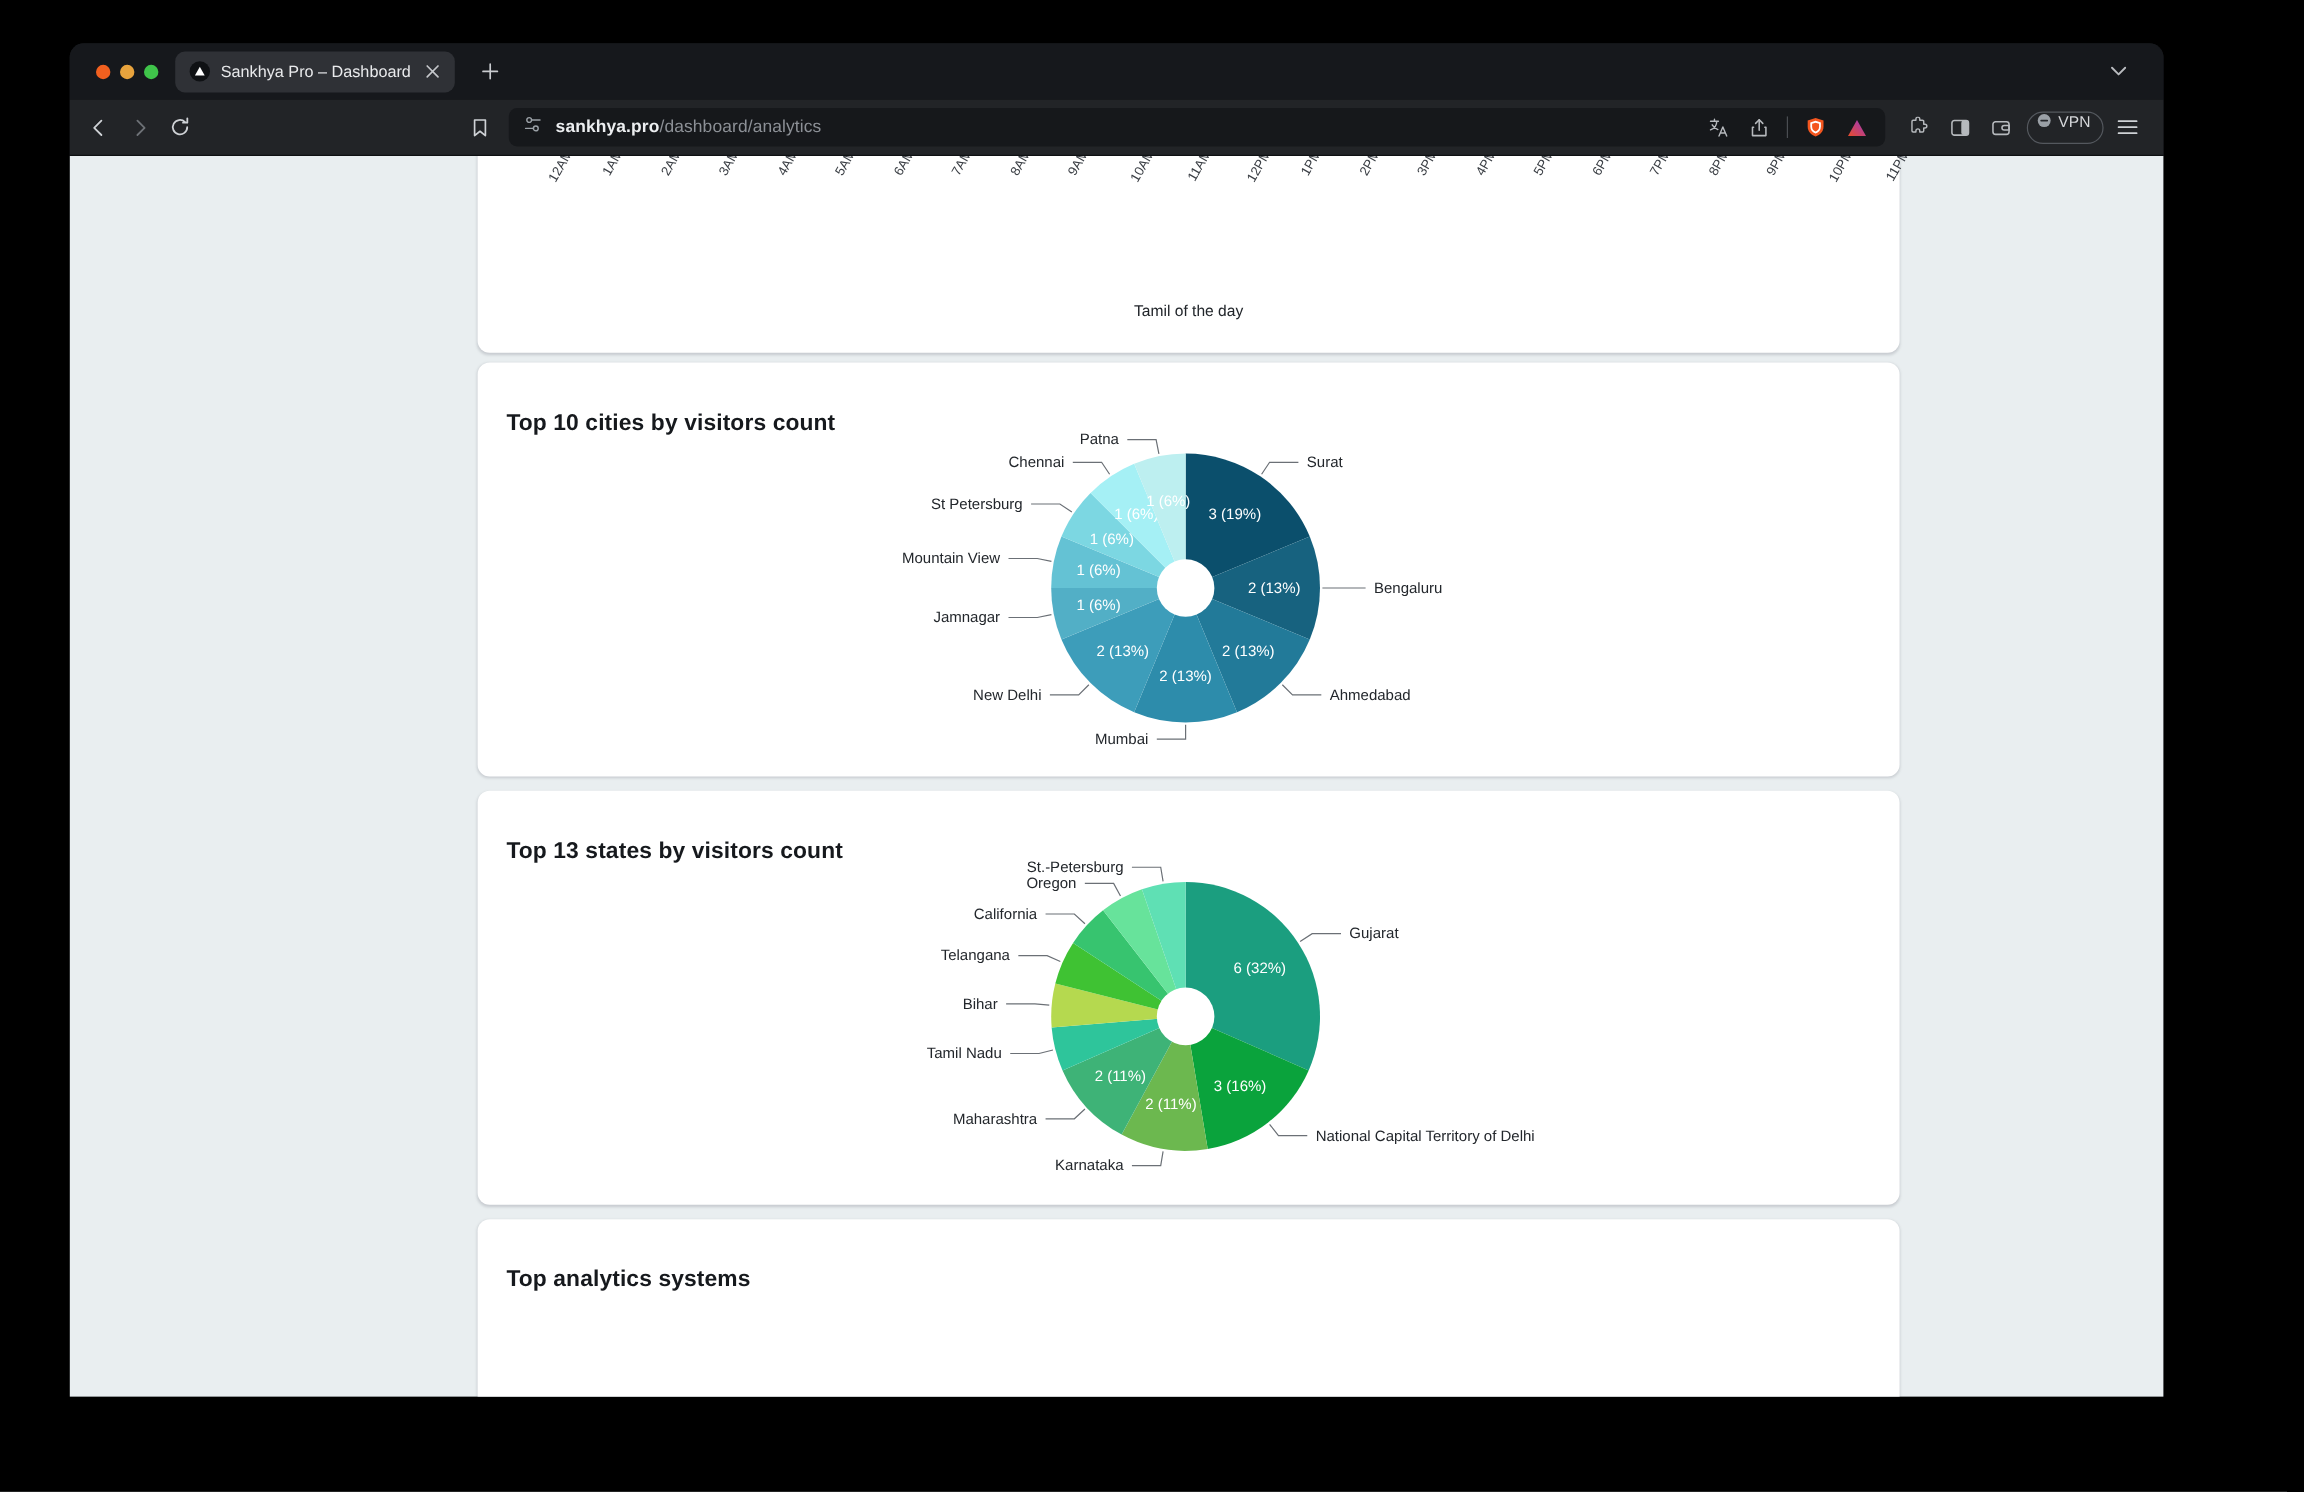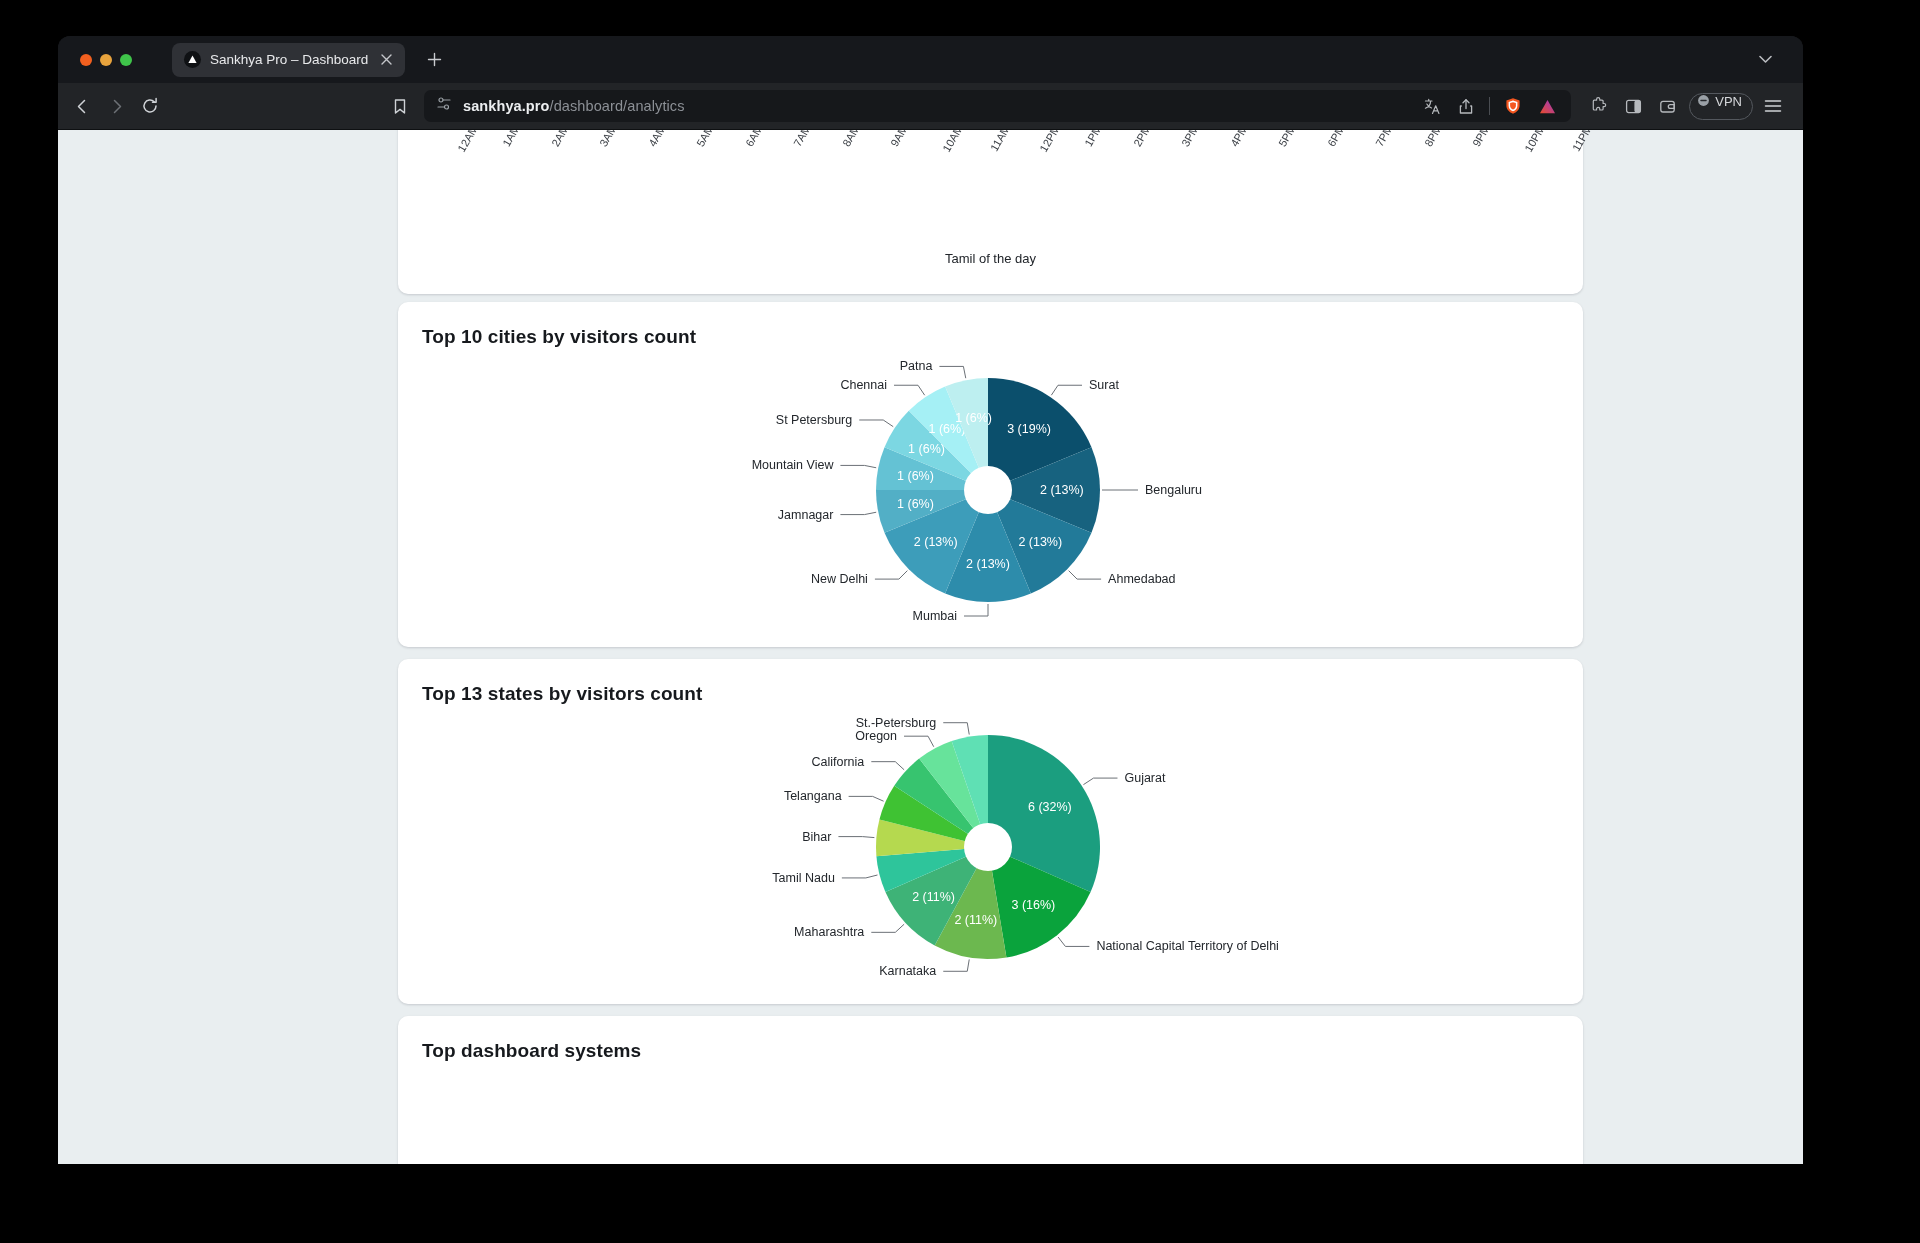--- a/index.html
+++ b/index.html
@@ -29,21 +29,21 @@
     align-items: center;
     padding: 0 10px;
   }
   #traffic-lights { display: flex; gap: 8px; padding: 0 12px 0 12px; }
   .traffic-light { width: 12px; height: 12px; border-radius: 50%; }
   .tl-red { background: #f2601f; }
   .tl-yellow { background: #e8a33d; }
   .tl-green { background: #3fc44a; }
 
   #browser-tab {
-    margin-left: 28px;
+    margin-left: 2px;
     height: 34px;
     min-width: 222px;
     background: #2f3136;
     border-radius: 8px;
     display: flex;
     align-items: center;
     padding: 0 10px 0 12px;
     gap: 9px;
   }
   #tab-favicon {
@@ -143,20 +143,21 @@
     border-radius: 10px;
     box-shadow: 0 1px 3px rgba(16,24,40,.10), 0 1px 2px rgba(16,24,40,.06);
   }
   .card-title {
     position: absolute;
     left: 24px;
     font-size: 19px;
     font-weight: 700;
     color: #16191d;
     letter-spacing: .1px;
+    margin-top: 16px;
   }
 
   
   #card-hours { top: -126px; height: 290px; }
   #hour-axis {
     position: absolute; left: 0; top: 0; width: 100%; height: 100%;
   }
   .hour-tick {
     position: absolute;
     font-size: 11px;
@@ -459,20 +460,20 @@
               <text x="499.0306284773286" y="81.18630734798248" text-anchor="end" fill="#23272c" font-size="12.5" font-family="&quot;Liberation Sans&quot;, sans-serif">Oregon</text>
               <path d="M 590 188 L 553.6336594490754 82.06846892952896 A 112 112 0 0 1 589.9999999999998 76 Z" fill="#5fe0b4"></path>
               <polyline points="571.2362167079962,75.55481141208968 569.2610816246273,63.71847577125702 545.2610816246273,63.71847577125702" stroke="#6b7076" stroke-width="1" fill="none"></polyline>
               <text x="538.2610816246273" y="67.71847577125702" text-anchor="end" fill="#23272c" font-size="12.5" font-family="&quot;Liberation Sans&quot;, sans-serif">St.-Petersburg</text>
               <circle cx="590" cy="188" r="24" fill="#ffffff"></circle>
             </svg>
           </div>
       </div>
 
       <div class="card" id="card-os">
-        <div class="card-title">Top dashboard systems</div>
+        <div class="card-title">Top analytics systems</div>
 
       </div>
 
       <div id="scrollbar-track"></div>
     </div>
   </div>
 </div>
 
 </body></html>

